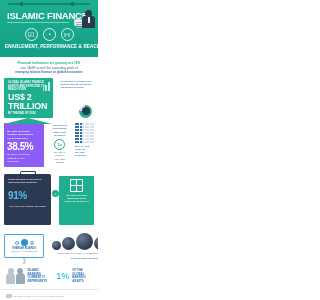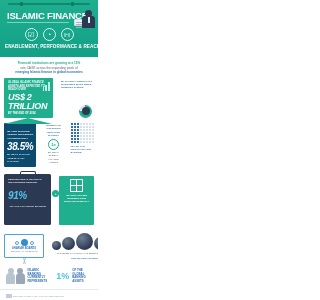--- a/index.html
+++ b/index.html
@@ -65,21 +65,21 @@
 
   
   .intro {
     padding:4px 7px 3px 7px; text-align:center;
   }
   .intro p { font-size:3.1px; line-height:1.5; color:#5c6b7a; }
   .intro .hl { color:#1fae8e; font-weight:bold; }
   .intro .hl2 { color:#2f6fb5; font-weight:bold; }
 
   
-  .row { display:flex; padding:0 4px; gap:8px; align-items:stretch;font-style:italic; }
+  .row { display:flex; padding:0 4px; gap:8px; align-items:stretch; }
 
   
   .stat-teal {
     background:#1fae8e; color:#fff; border-radius:1px;
     padding:3px 3px 3px 4px; flex:1.25; position:relative;
   }
   .stat-teal .lbl { font-size:2.7px; line-height:1.35; font-weight:bold; opacity:.95; }
   .stat-teal .big { font-size:9px; font-weight:bold; line-height:1; margin-top:1px; letter-spacing:-.3px;}
   .stat-teal .sub { font-size:2.7px; font-weight:bold; margin-top:1px; }
   .bars { position:absolute; right:3px; top:4px; display:flex; align-items:flex-end; gap:1px; height:9px;}
@@ -95,22 +95,22 @@
   .gauge {
     position:absolute; right:2px; bottom:0px;
     width:13px; height:13px; border-radius:50%;
     background:conic-gradient(#1fae8e 0 78%, #d8e3ec 78% 100%);
     display:flex; align-items:center; justify-content:center;
   }
   .gauge:after { content:""; width:8px; height:8px; border-radius:50%; background:#2b3a52; }
 
   
   .bank {
-    flex:1.05; background:#0c4a6e; color:#fff; position:relative;
-    padding:7px 3px 4px 3px; border-radius:1px; margin-top:5px;
+    flex:1.05; background:#8b5cf6; color:#fff; position:relative;
+    padding:7px 11px 4px 3px; border-radius:1px; margin-top:5px;
   }
   .bank:before {
     content:""; position:absolute; top:-5px; left:0; right:0;
     border-left:24px solid transparent; border-right:24px solid transparent;
     border-bottom:6px solid #1fae8e;
   }
   .bank .lbl { font-size:2.5px; line-height:1.4; font-weight:bold; }
   .bank .big { font-size:10px; font-weight:bold; line-height:1; margin-top:2px; letter-spacing:-.4px;}
   .bank .cap { font-size:2.4px; line-height:1.35; margin-top:1px; }
 

